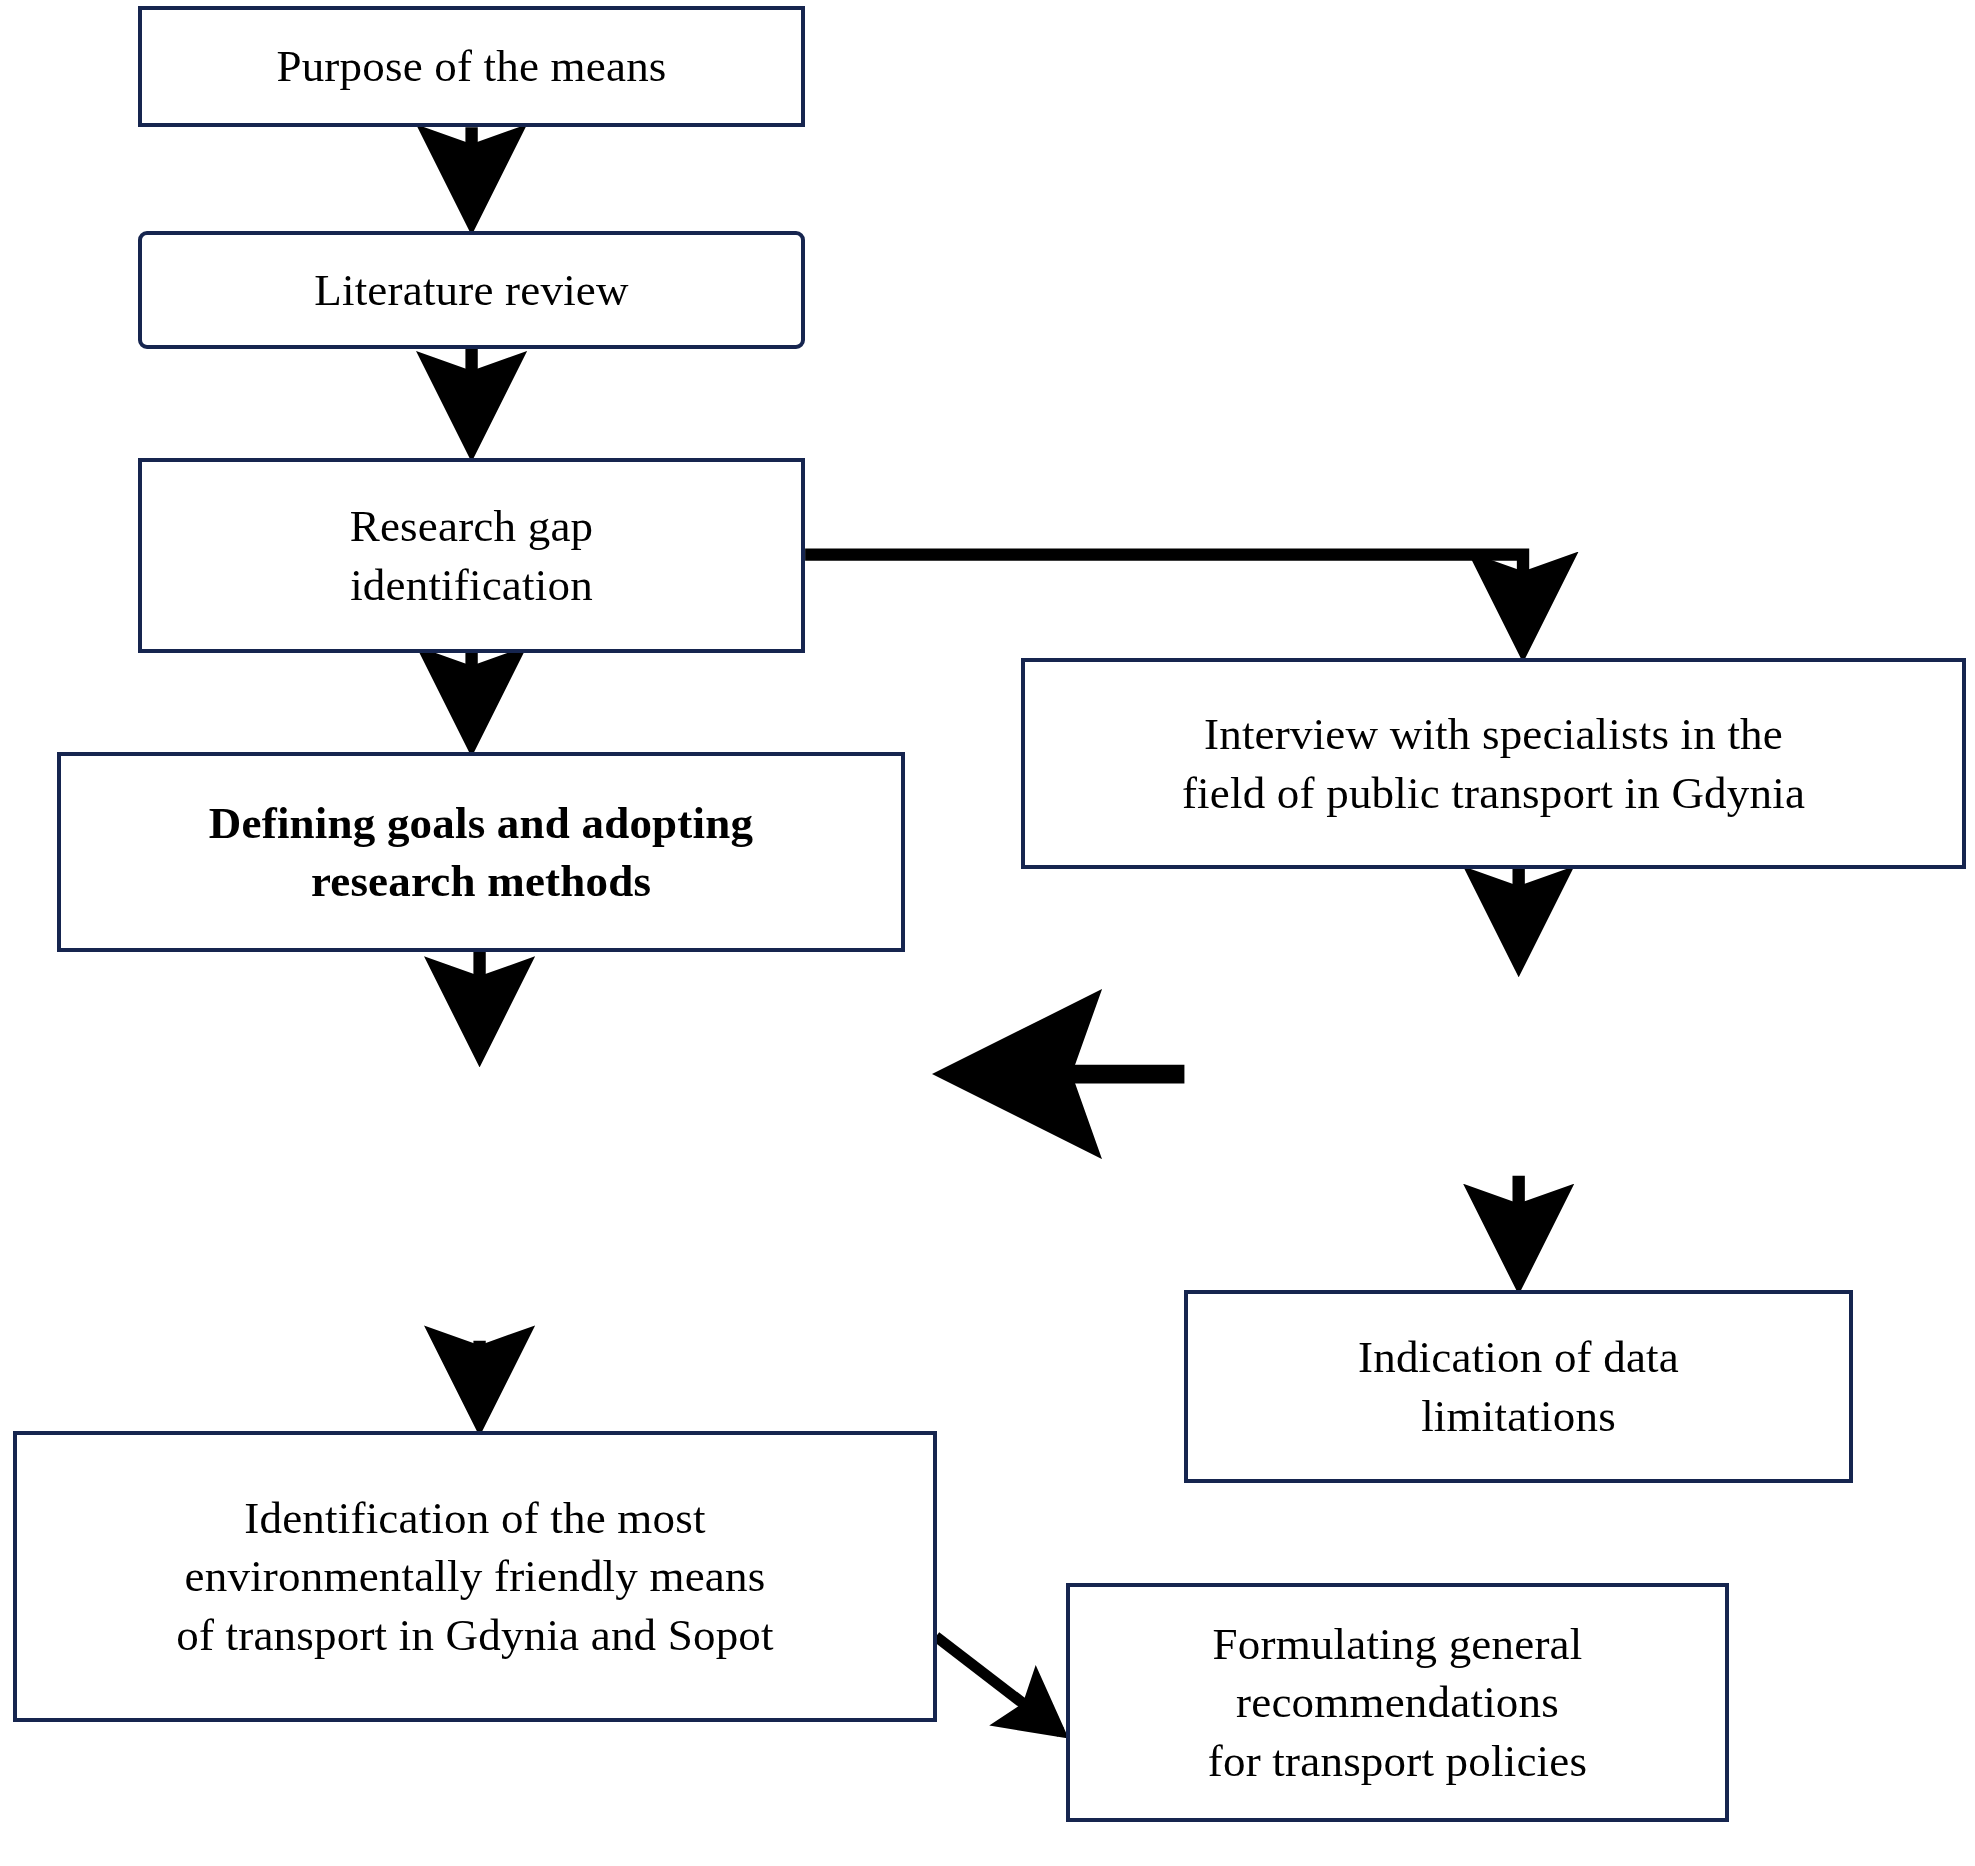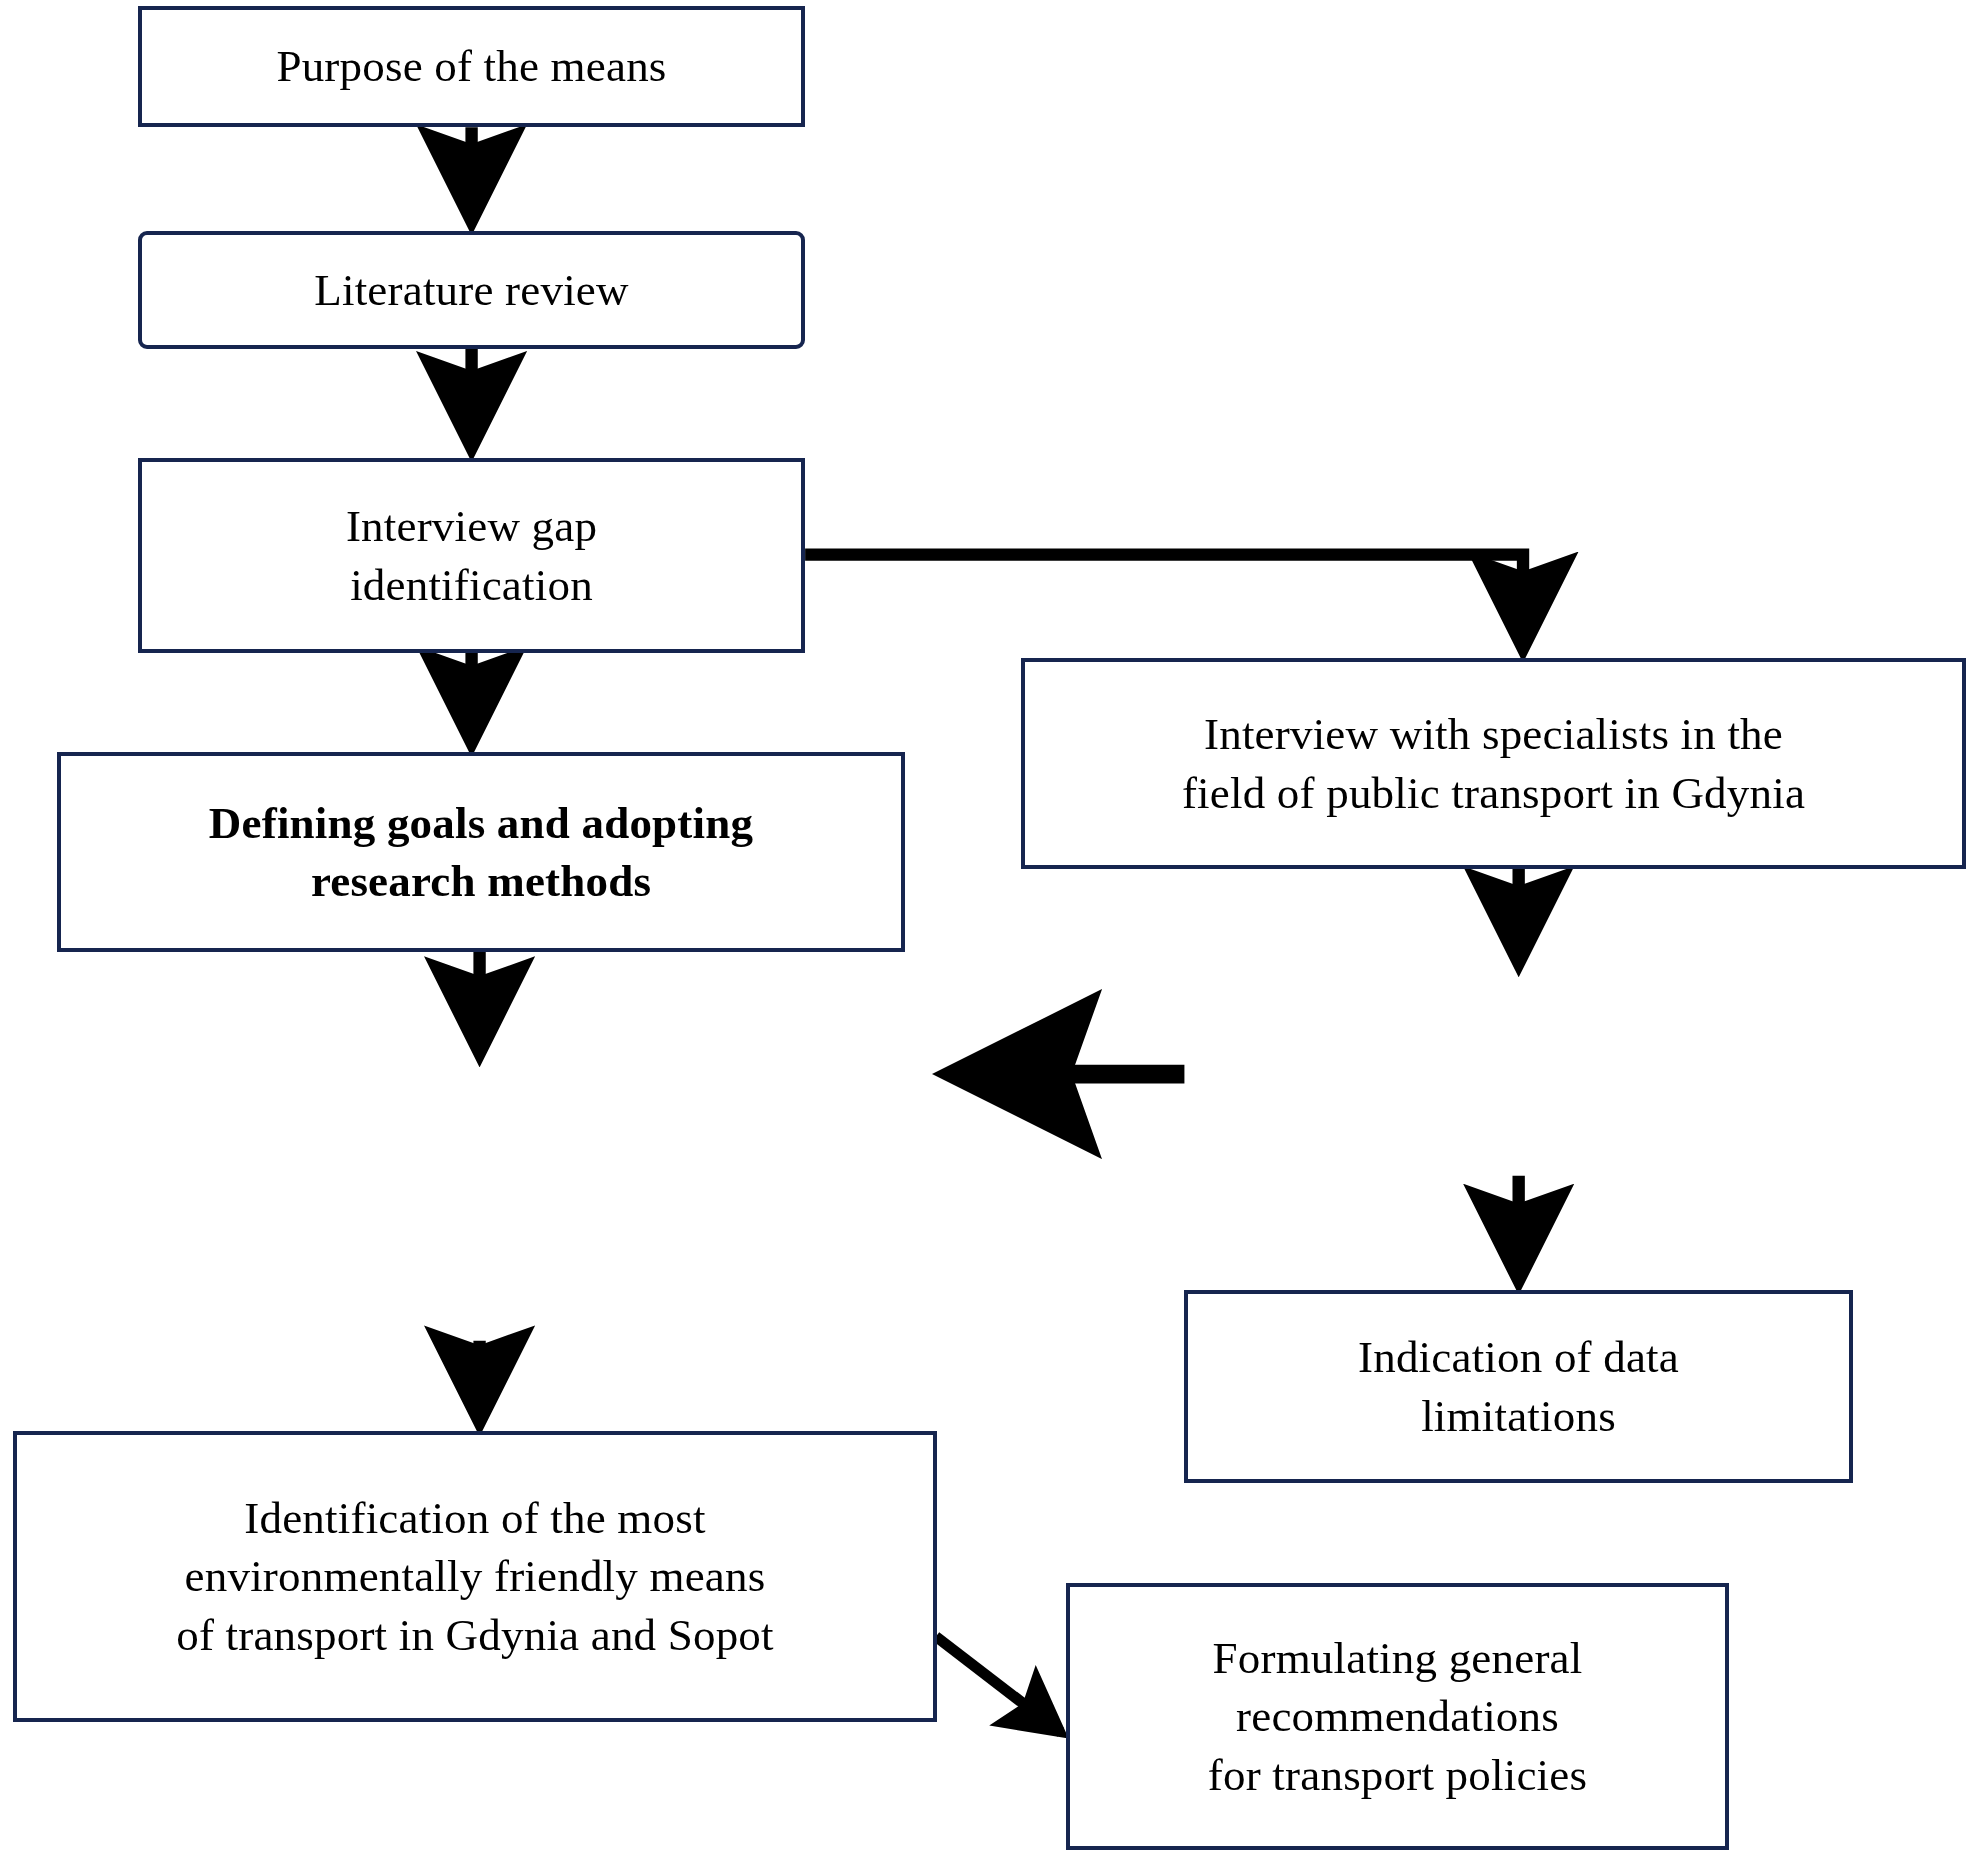--- a/index.html
+++ b/index.html
@@ -47,21 +47,21 @@
   }
   .n1  { left: 138px; top: 5.8px;    width: 667px;  height: 121px; }
   .n2  { left: 138px; top: 231px;  width: 667px;  height: 118px; border-radius: 9px; }
   .n3  { left: 138px; top: 458px;  width: 667px;  height: 195px; }
   .n4  { left: 57px;  top: 752px; width: 848px; height: 200px; font-weight: bold; }
   .n5  { left: 1021px;top: 658px;  width: 945px; height: 211px; }
   .n6  { left: 20.3px;  top: 1062px; width: 926px; height: 278px; }
   .n7  { left: 1184px;top: 972px; width: 669px;  height: 203px; }
   .n8  { left: 1184px;top: 1290px; width: 669px;  height: 193px; }
   .n9  { left: 13px;  top: 1431px; width: 924px; height: 291px; }
-  .n10 { left: 1066px;top: 1583px; width: 663px;  height: 267px; }
+  .n10 { left: 1066px;top: 1583px; width: 663px;  height: 239px; }
 </style>
 </head>
 <body>
 
 <div id="flow-root">
 
   <svg class="flow-canvas" viewBox="0 0 2718 2569">
     <defs>
       <marker id="arrowhead" markerWidth="9" markerHeight="9" refX="7.6" refY="4.5" orient="auto" markerUnits="strokeWidth">
         <path d="M0,0 L9,4.5 L0,9 L1.6,4.5 Z" fill="#000000"></path>
@@ -114,21 +114,21 @@
 
   <div class="node-box n1">
     <span class="node-label">Purpose of the means</span>
   </div>
 
   <div class="node-box n2">
     <span class="node-label">Literature review</span>
   </div>
 
   <div class="node-box n3">
-    <span class="node-label">Interview gap
+    <span class="node-label">Research gap
 identification</span>
   </div>
 
   <div class="node-box n4">
     <span class="node-label">Defining goals and adopting
 research methods</span>
   </div>
 
   <div class="node-box n5">
     <span class="node-label">Interview with specialists in the

